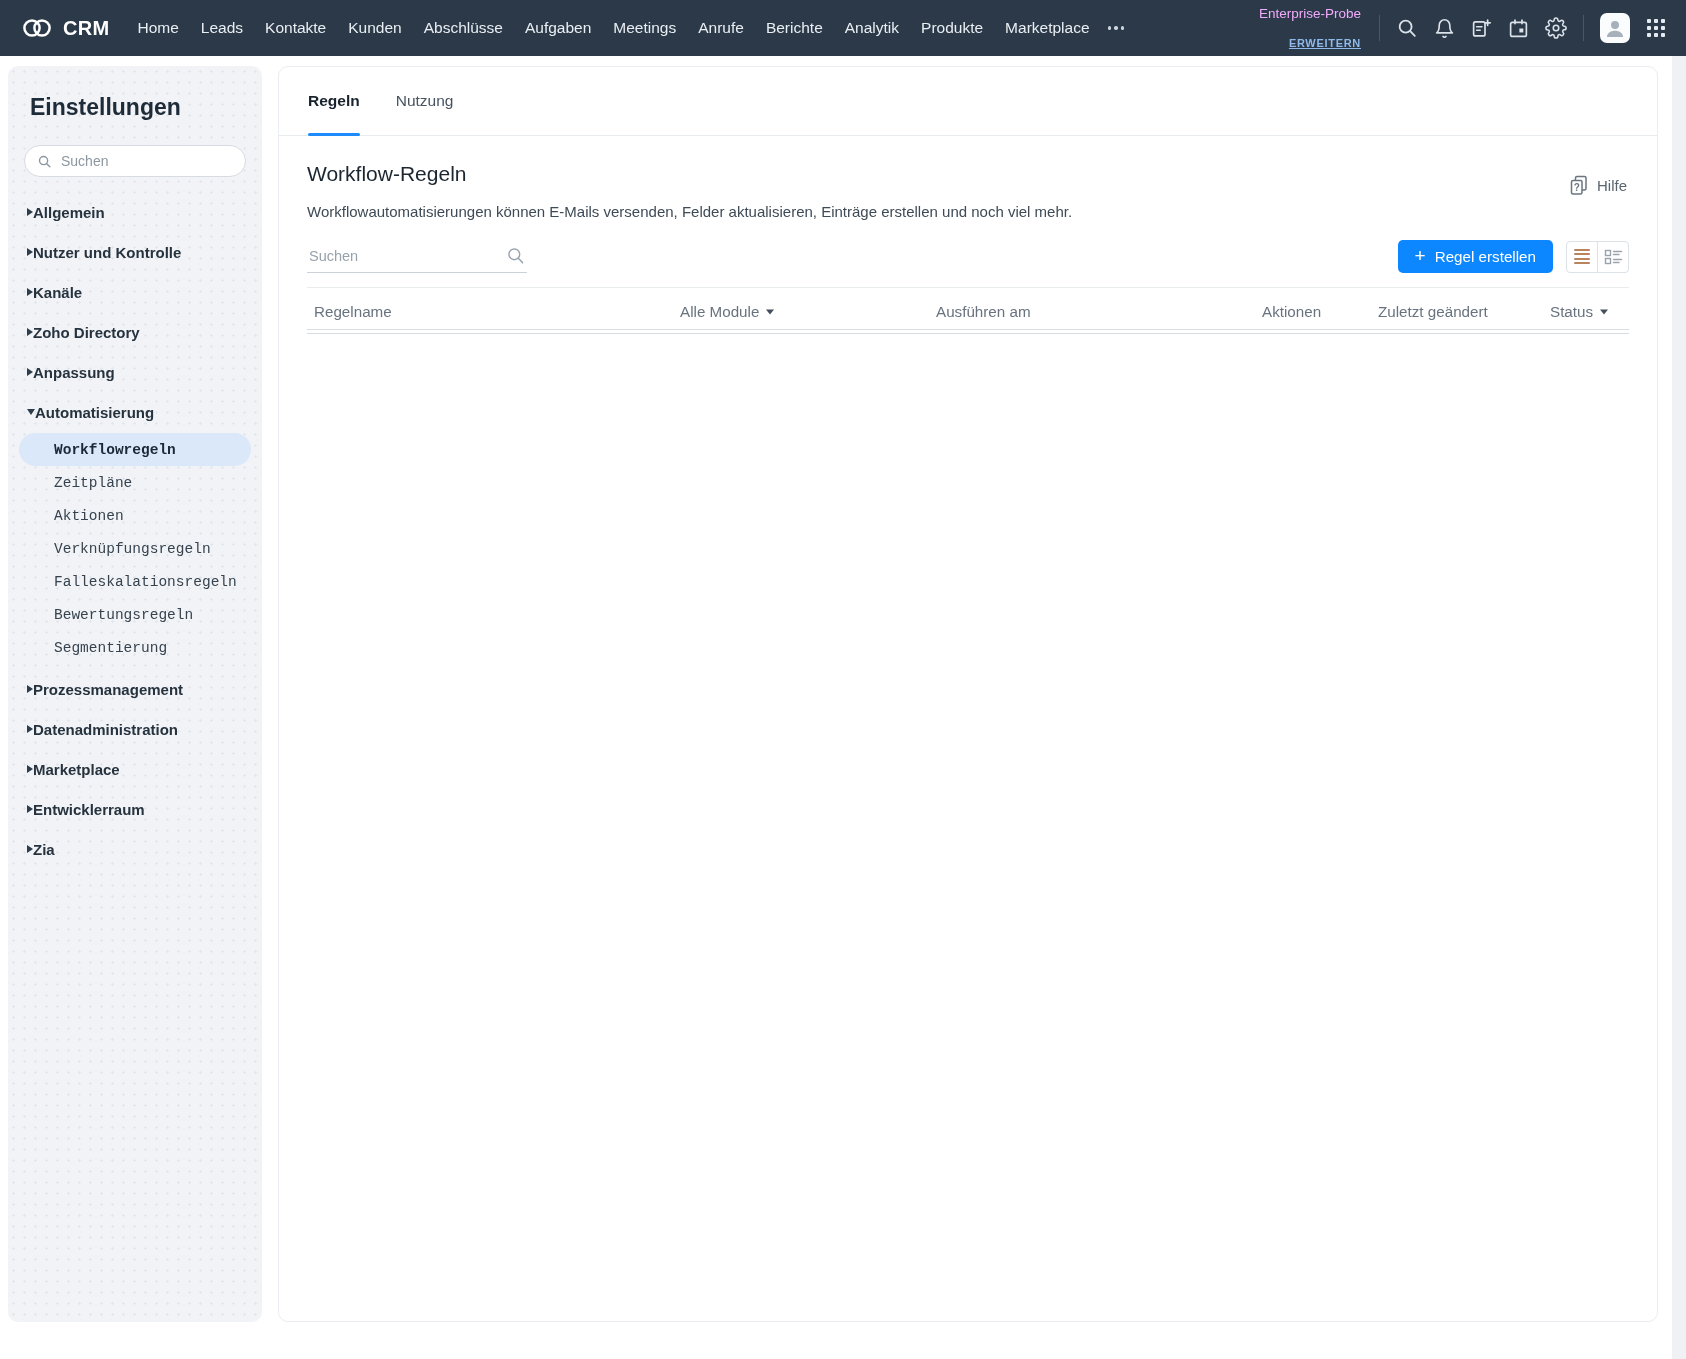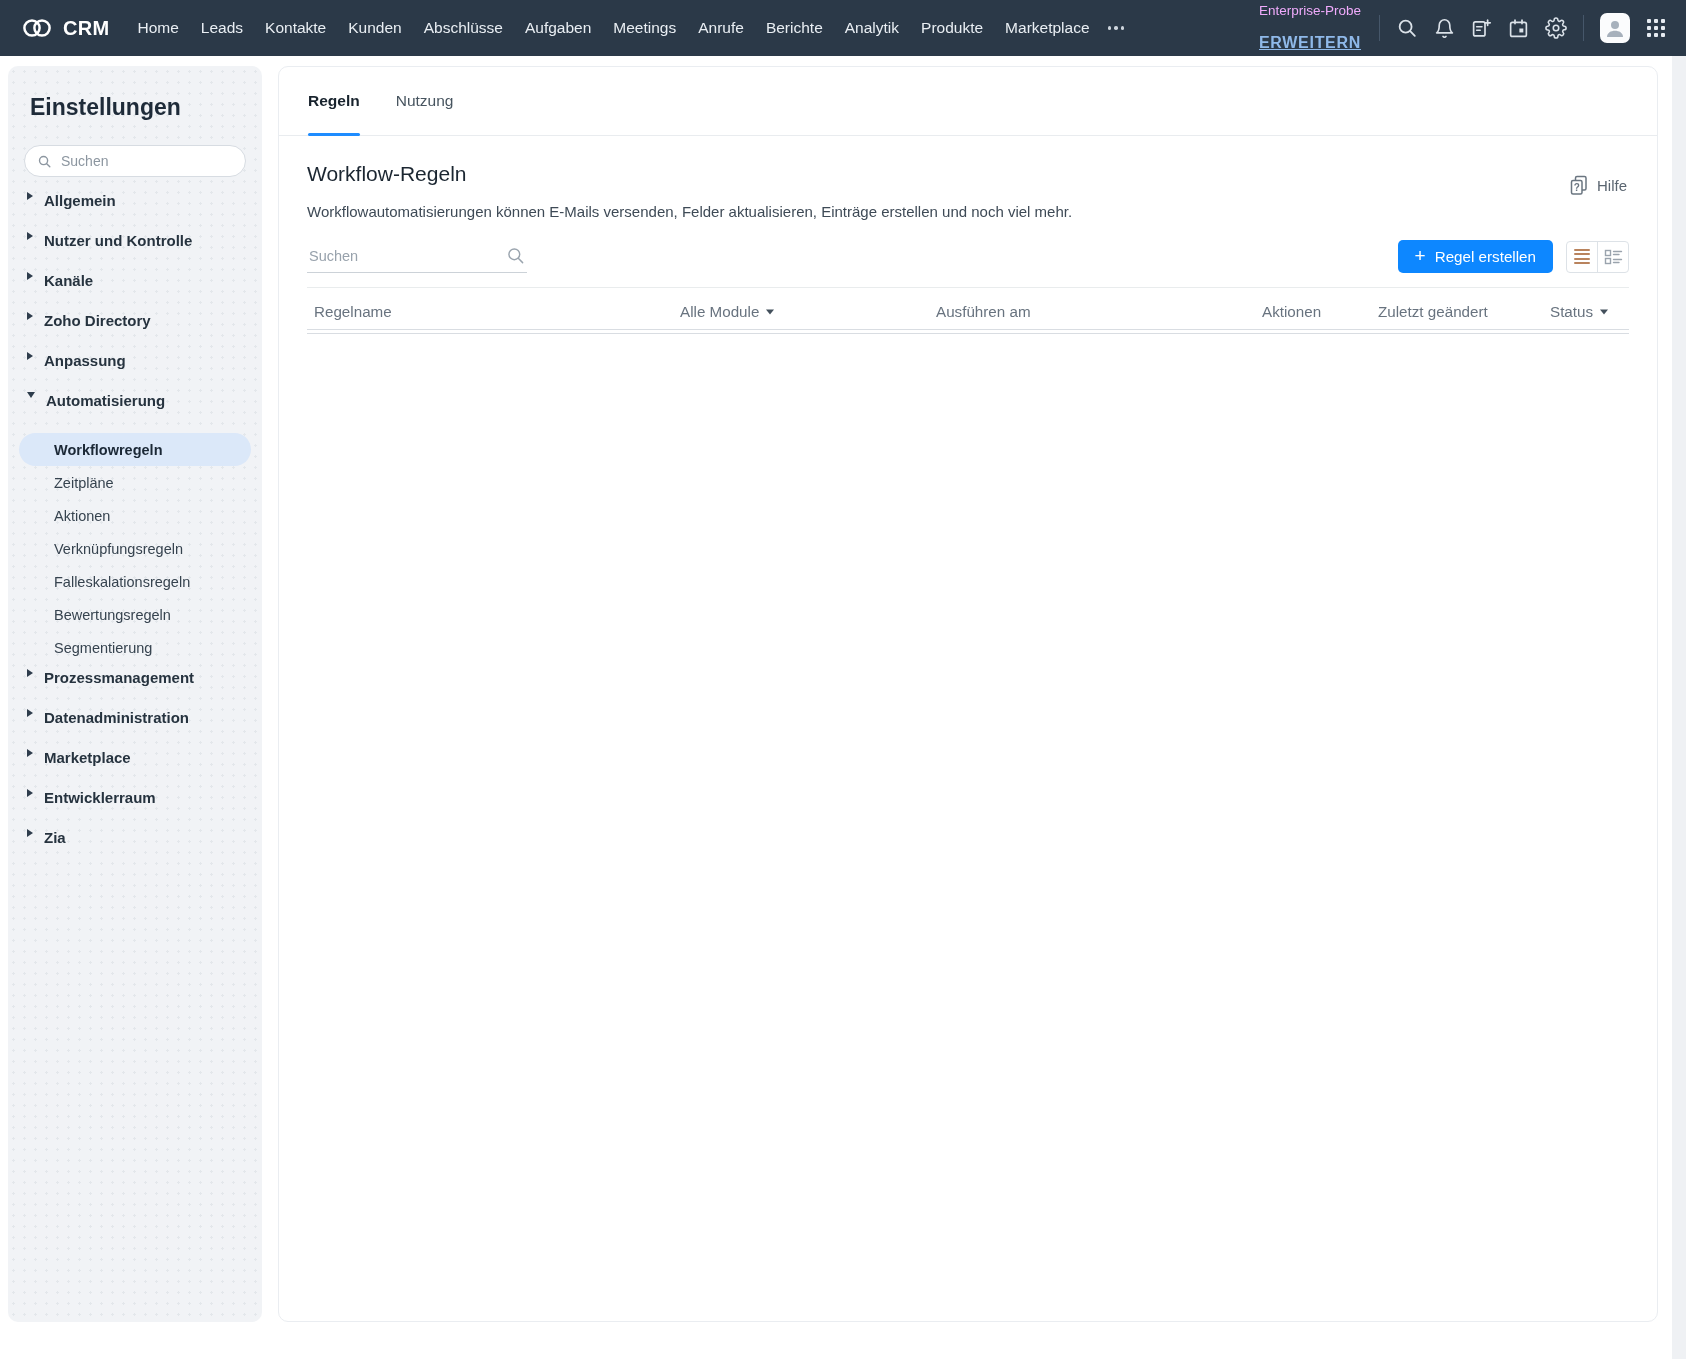--- a/index.html
+++ b/index.html
@@ -11,21 +11,21 @@
           display:flex;align-items:center;padding:0 20px;box-sizing:border-box;z-index:5;}
   .brand{display:flex;align-items:center;gap:9px;margin-right:28px;}
   .brand-name{color:#ffffff;font-size:20px;font-weight:700;letter-spacing:.3px;}
   .nav-items{display:flex;align-items:center;gap:22px;}
   .nav-item{color:#e9eef3;font-size:15.5px;cursor:pointer;white-space:nowrap;}
   .more-icon{display:flex;gap:3px;margin-left:16px;cursor:pointer;padding:6px 2px;}
   .more-icon i{width:3.5px;height:3.5px;border-radius:50%;background:#cdd5dd;}
   .nav-right{margin-left:auto;display:flex;align-items:center;gap:16px;}
   .plan{text-align:center;margin-right:2px;line-height:1.25;}
   .plan-name{color:#f0abfc;font-size:13.5px;display:block;}
-  .plan-upgrade{color:#8fb9e9;font-size:16px;font-weight:700;letter-spacing:.7px;
+  .plan-upgrade{color:#8fb9e9;font-size:11px;font-weight:700;letter-spacing:.7px;
                 text-decoration:underline;display:block;margin-top:14px;cursor:pointer;text-align:right;}
   .v-div{width:1px;height:26px;background:#46576a;}
   .nav-icon{color:#dbe2e9;display:flex;cursor:pointer;}
   .avatar{width:30px;height:30px;background:#fbfcfd;border-radius:7px;display:flex;
           align-items:center;justify-content:center;cursor:pointer;overflow:hidden;}
 
   
   .scroll-strip{position:absolute;right:0;top:56px;width:14px;height:1303px;background:#eff1f4;}
 
   
@@ -33,26 +33,26 @@
            background-image:radial-gradient(#e3e7eb 1px,transparent 1.3px);background-size:11px 11px;
            border-radius:10px;box-sizing:border-box;padding-top:22px;}
   .side-title{font-size:23px;font-weight:700;color:#1e2b39;margin:6px 0 0 22px;}
   .side-search{margin:24px 16px 0;height:32px;border:1px solid #d7dce2;border-radius:17px;
                background:#fff;display:flex;align-items:center;padding:0 12px;gap:7px;box-sizing:border-box;}
   .side-search svg{flex:none;}
   .side-search input{border:none;outline:none;background:transparent;width:100%;
                      font-family:"Liberation Sans",sans-serif;font-size:14px;color:#333;}
   .side-search input::placeholder{color:#8c96a0;}
   .tree{margin-top:15px;}
-  .side-section{height:40px;display:flex;padding-left:19px;gap:11px;cursor:pointer;}
+  .side-section{height:40px;display:flex;align-items:center;padding-left:19px;cursor:pointer;}
   .caret{flex:none;width:0;height:0;}
   .caret.right{border-left:6px solid #2e3d4c;border-top:4.5px solid transparent;border-bottom:4.5px solid transparent;}
   .caret.down{border-top:6px solid #2e3d4c;border-left:4.5px solid transparent;border-right:4.5px solid transparent;}
   .side-label{font-size:15px;font-weight:700;color:#26333f;}
-  .side-children{margin:1px 0 5px;}
+  .side-children{margin:1px 0 5px;font-family:Liberation Mono, monospace;}
   .side-child{height:33px;display:flex;align-items:center;margin:0 11px;padding-left:35px;
               border-radius:17px;font-size:14.5px;color:#36434f;cursor:pointer;}
   .side-child.selected{background:#dbe8f9;font-weight:700;color:#1b2836;}
 
   
   .card{position:absolute;left:278px;top:66px;width:1380px;height:1256px;background:#ffffff;
         border:1px solid #eaedf1;border-radius:10px;box-sizing:border-box;}
   .tabs{height:68px;display:flex;align-items:stretch;gap:36px;padding-left:29px;
         border-bottom:1px solid #e9ecef;}
   .tab{font-size:15.5px;color:#47545f;display:flex;align-items:center;cursor:pointer;position:relative;}

